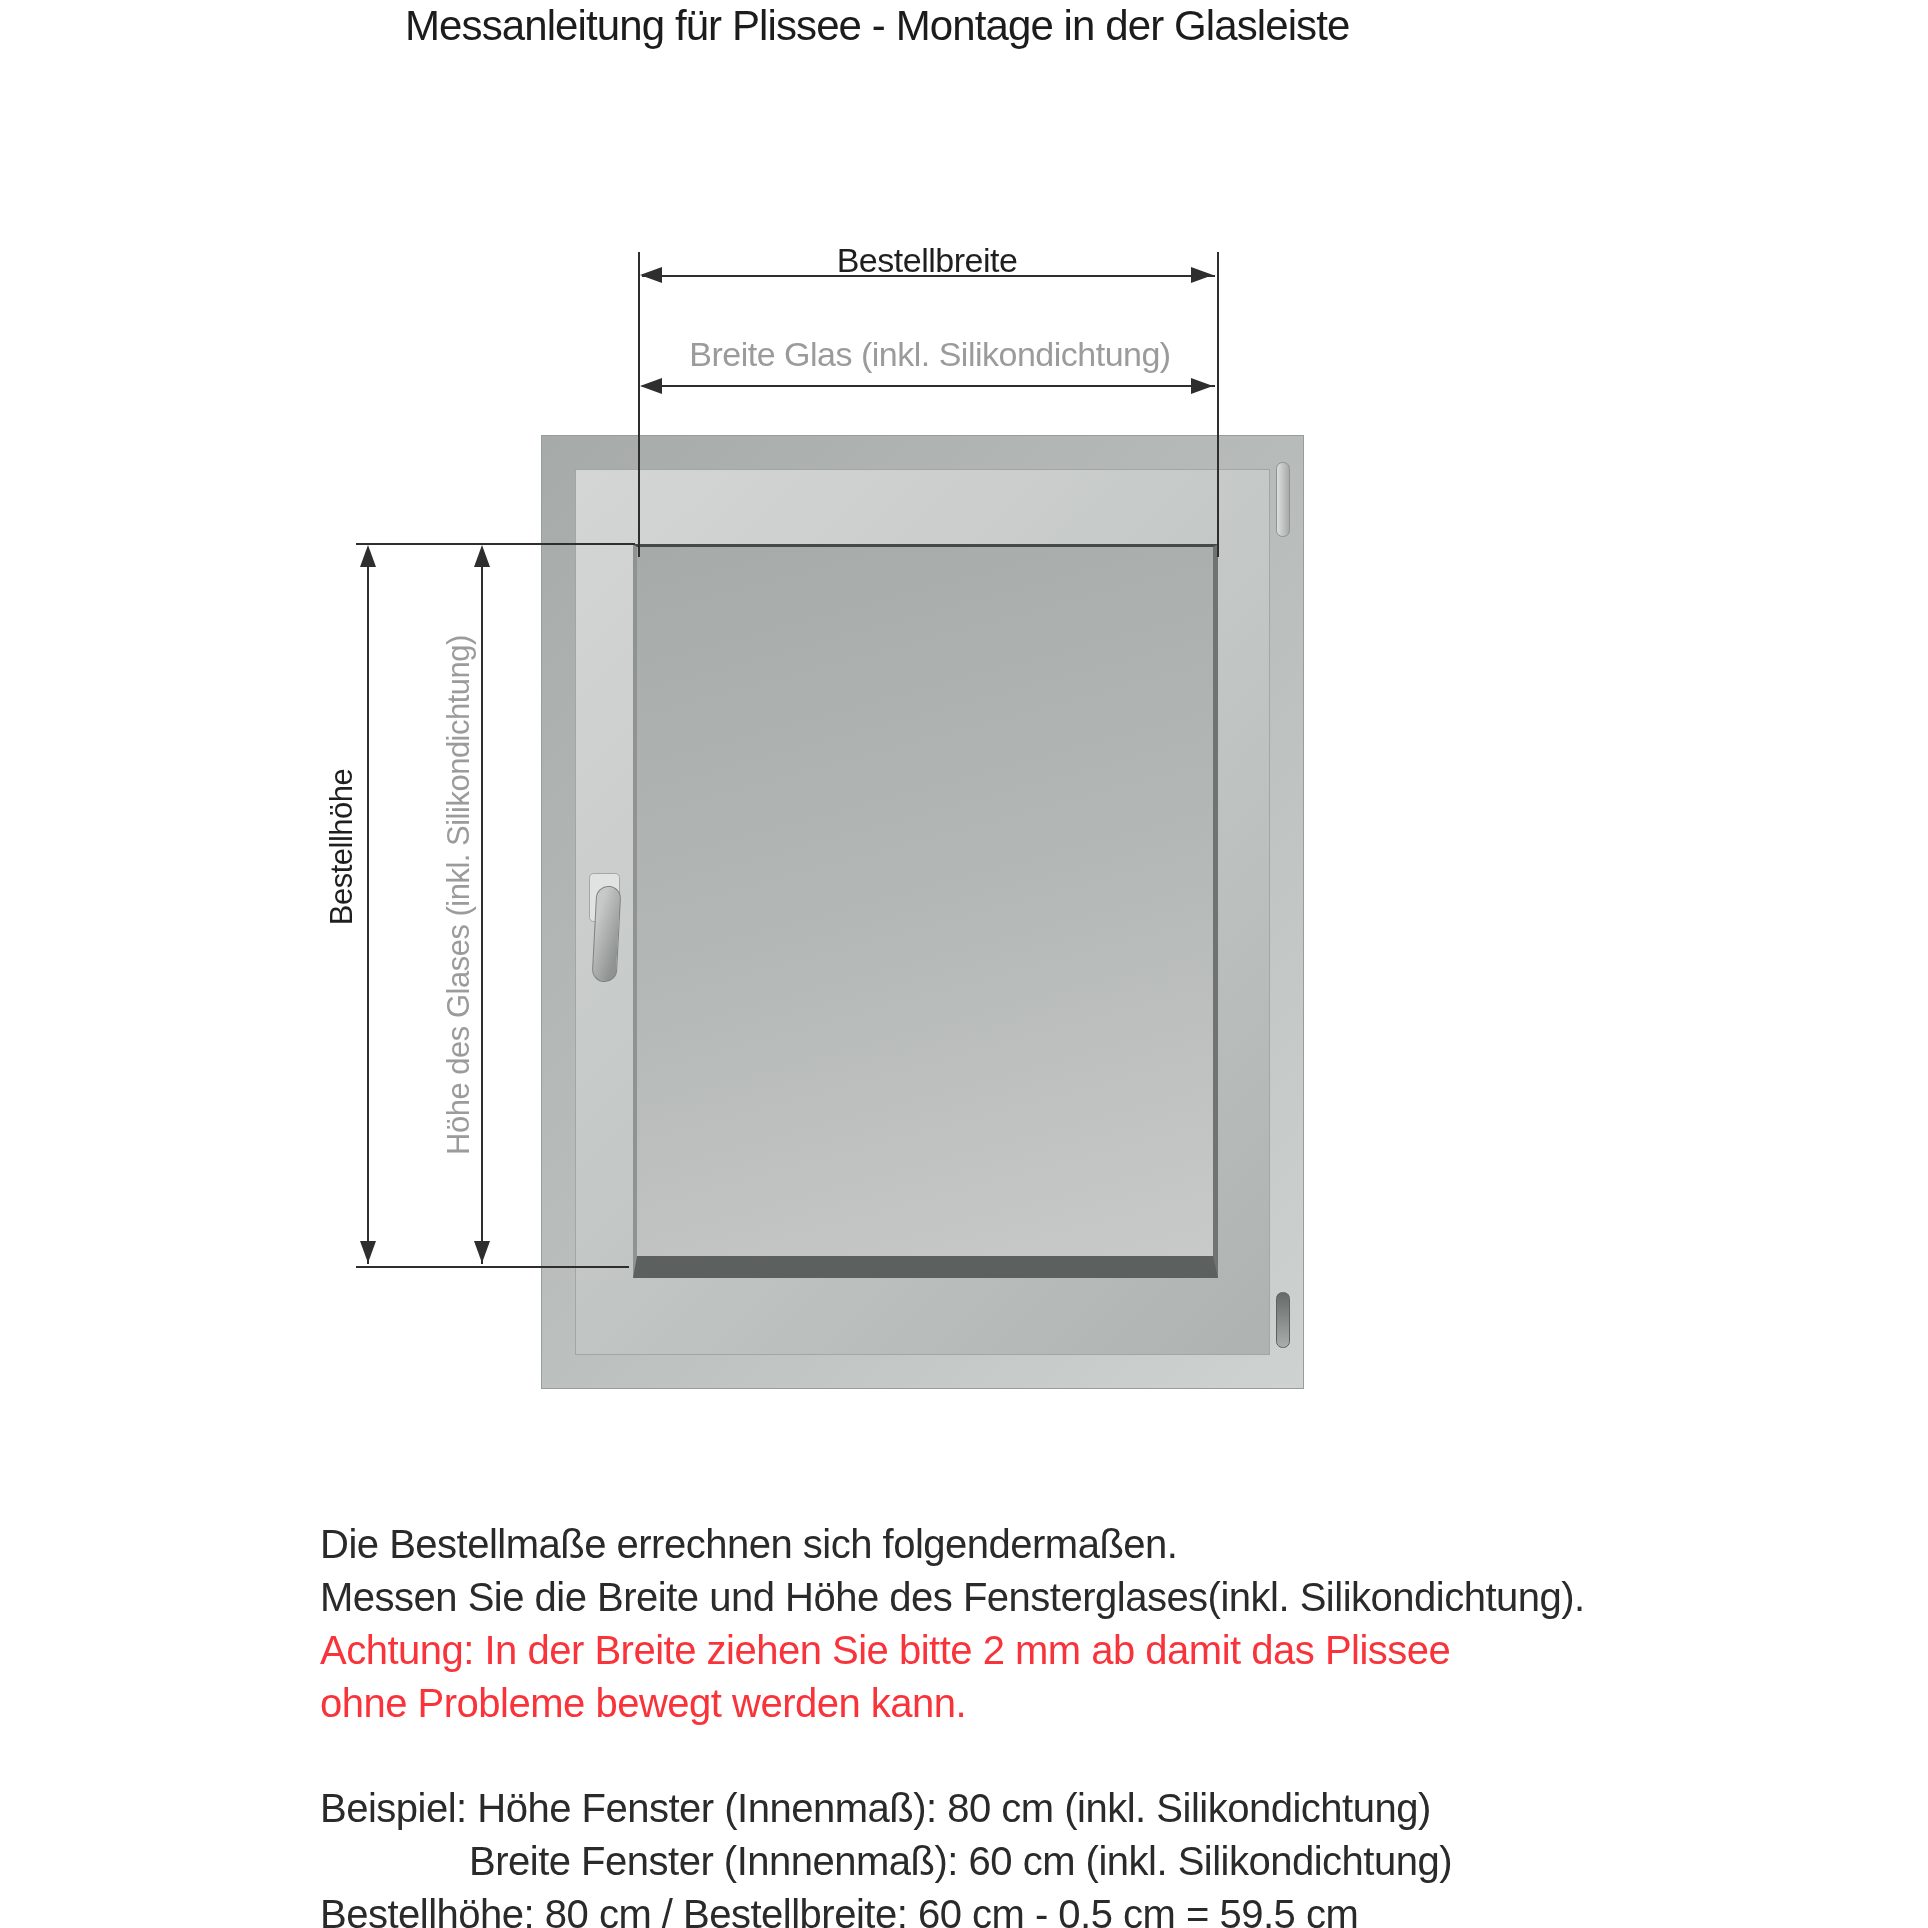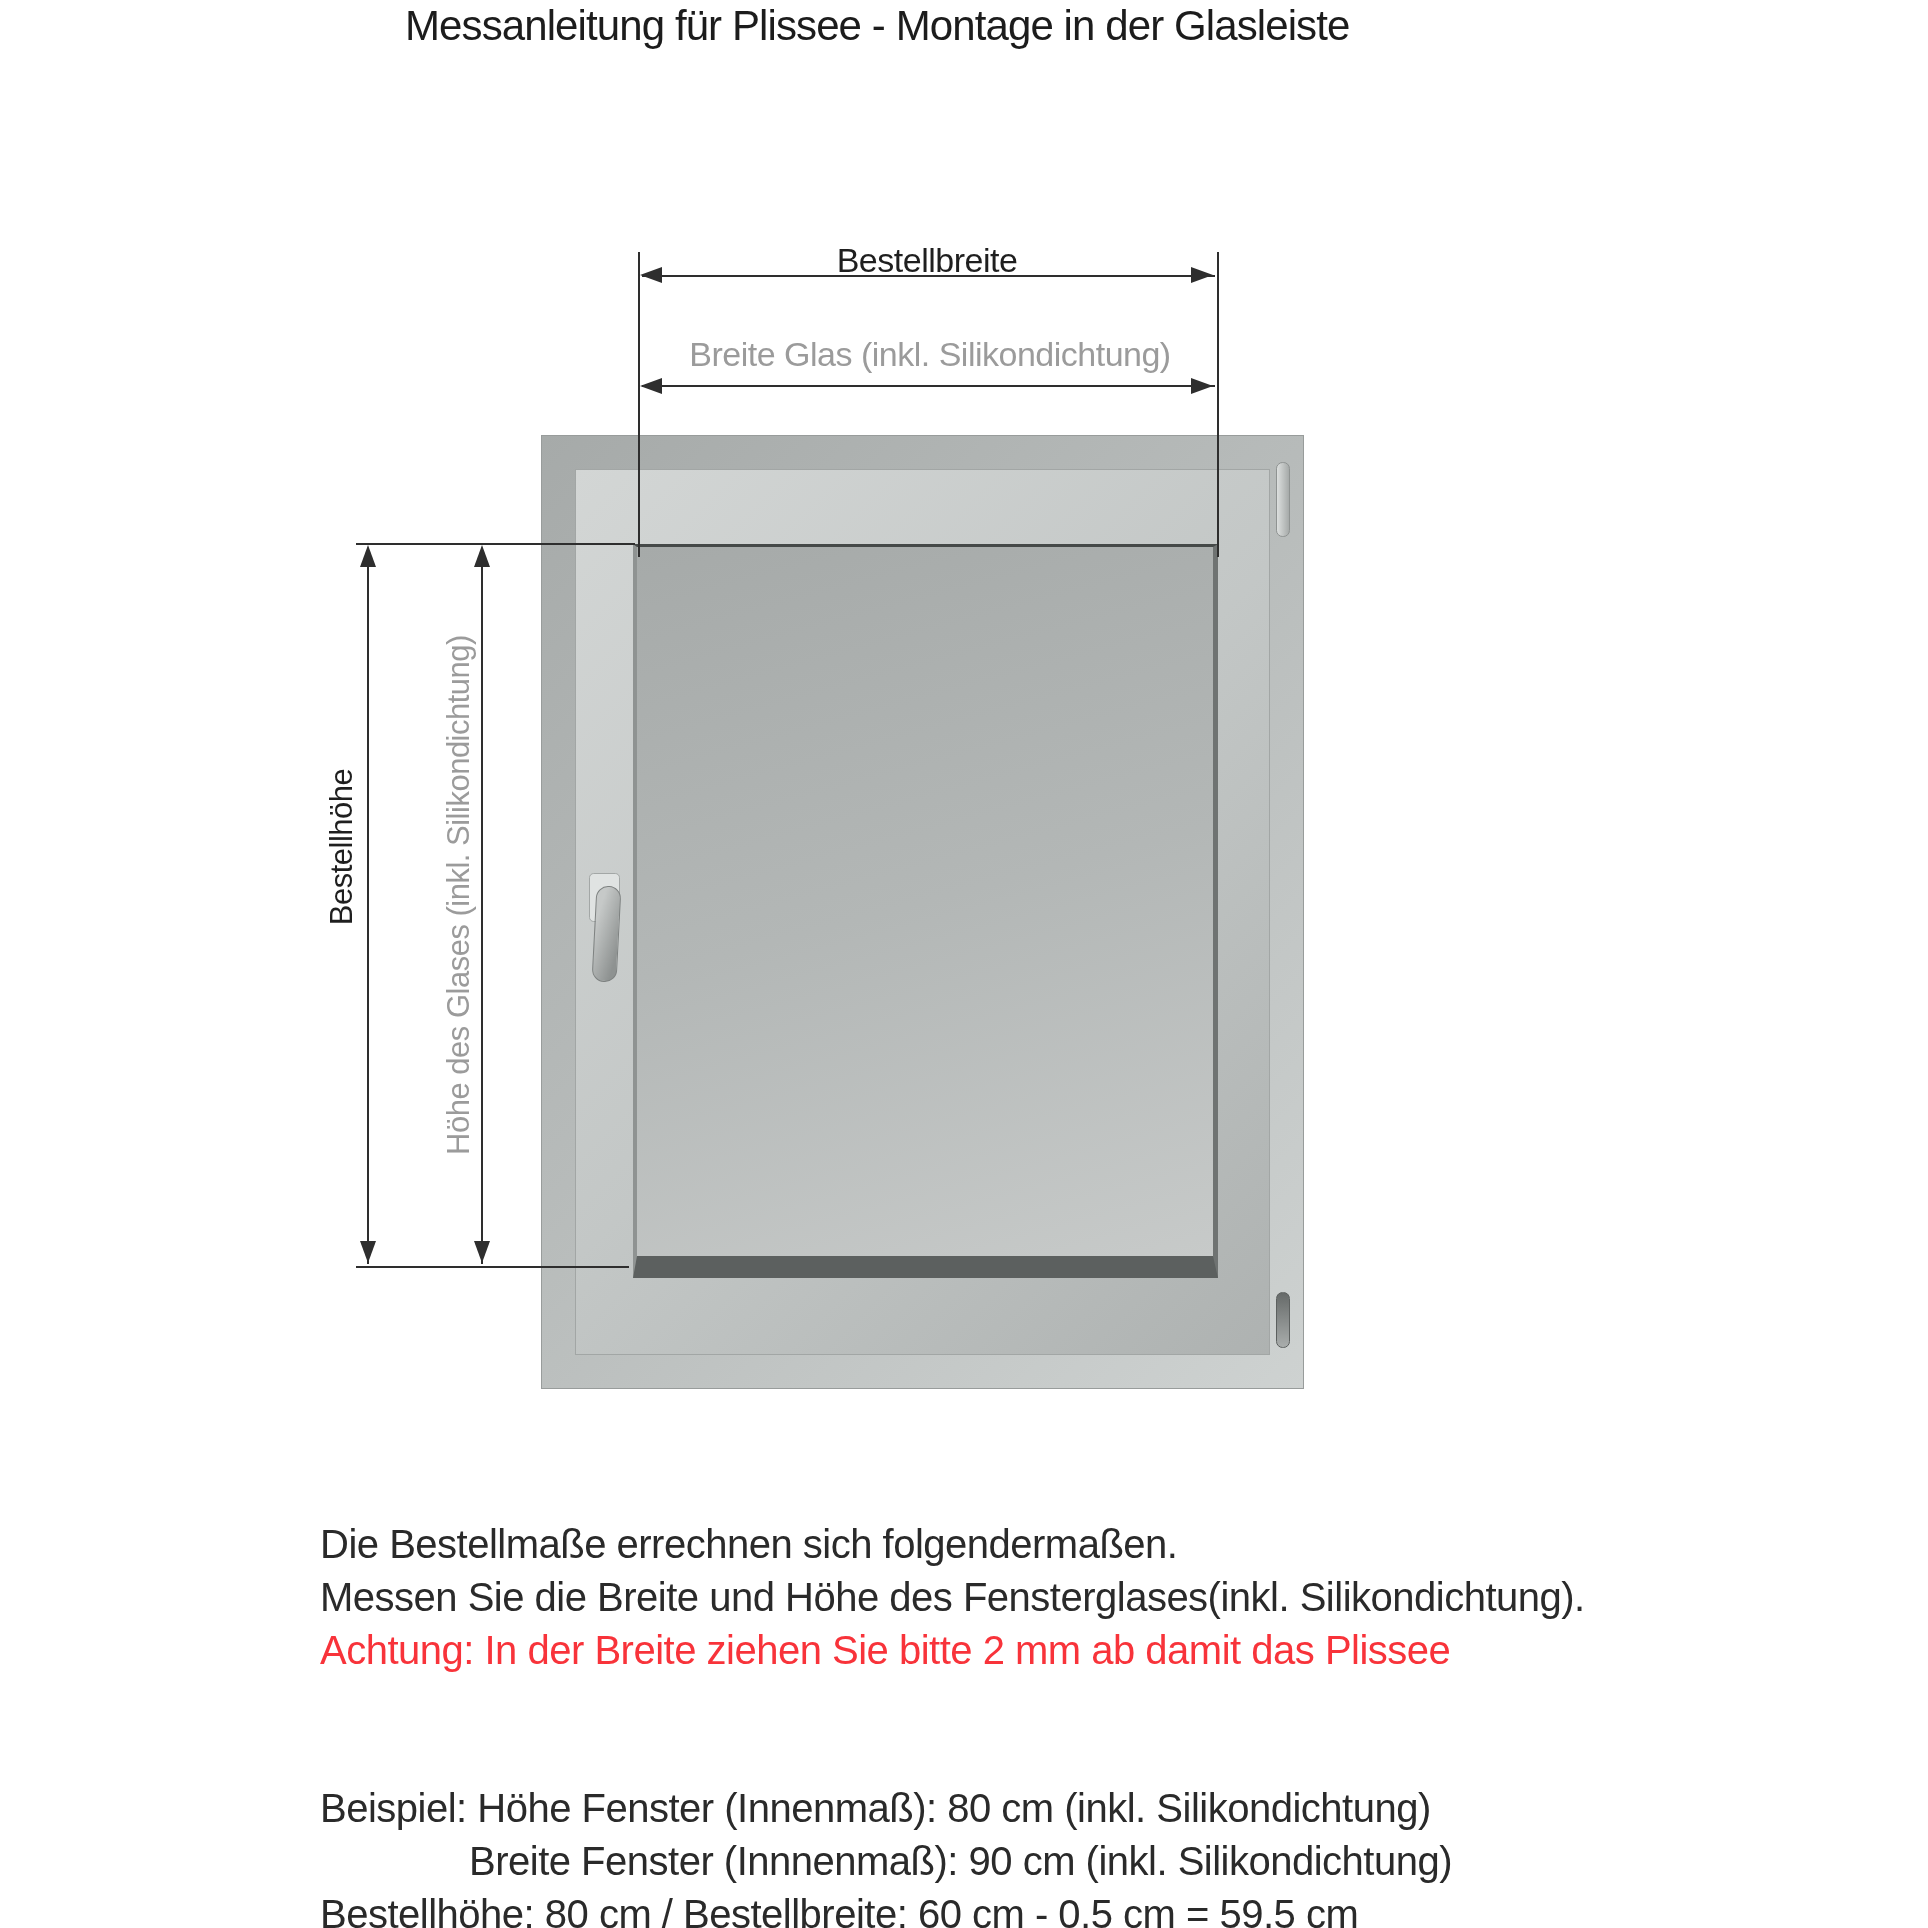--- a/index.html
+++ b/index.html
@@ -108,22 +108,23 @@
 
   <div class="dline" style="left:481px;top:548px;width:1.9px;height:716px;"></div>
   <div class="arrowhead ah-up" style="left:474px;top:545px;"></div>
   <div class="arrowhead ah-down" style="left:474px;top:1241px;"></div>
   <div class="dim-label vert gray" style="left:459px;top:895px;">Höhe des Glases (inkl. Silikondichtung)</div>
 
   <div class="textblock tb1">
     <div>Die Bestellmaße errechnen sich folgendermaßen.</div>
     <div>Messen Sie die Breite und Höhe des Fensterglases(inkl. Silikondichtung).</div>
     <div class="red">Achtung: In der Breite ziehen Sie bitte 2 mm ab damit das Plissee</div>
+    <div class="red">ohne Probleme bewegt werden kann.</div>
   </div>
 
   <div class="textblock tb2">
     <div>Beispiel: Höhe Fenster (Innenmaß): 80 cm (inkl. Silikondichtung)</div>
-    <div class="indent">Breite Fenster (Innnenmaß): 90 cm  (inkl. Silikondichtung)</div>
+    <div class="indent">Breite Fenster (Innnenmaß): 60 cm  (inkl. Silikondichtung)</div>
     <div>Bestellhöhe: 80 cm / Bestellbreite: 60 cm  - 0,5 cm = 59,5 cm</div>
   </div>
 
 </div>
 
 
 </body></html>

